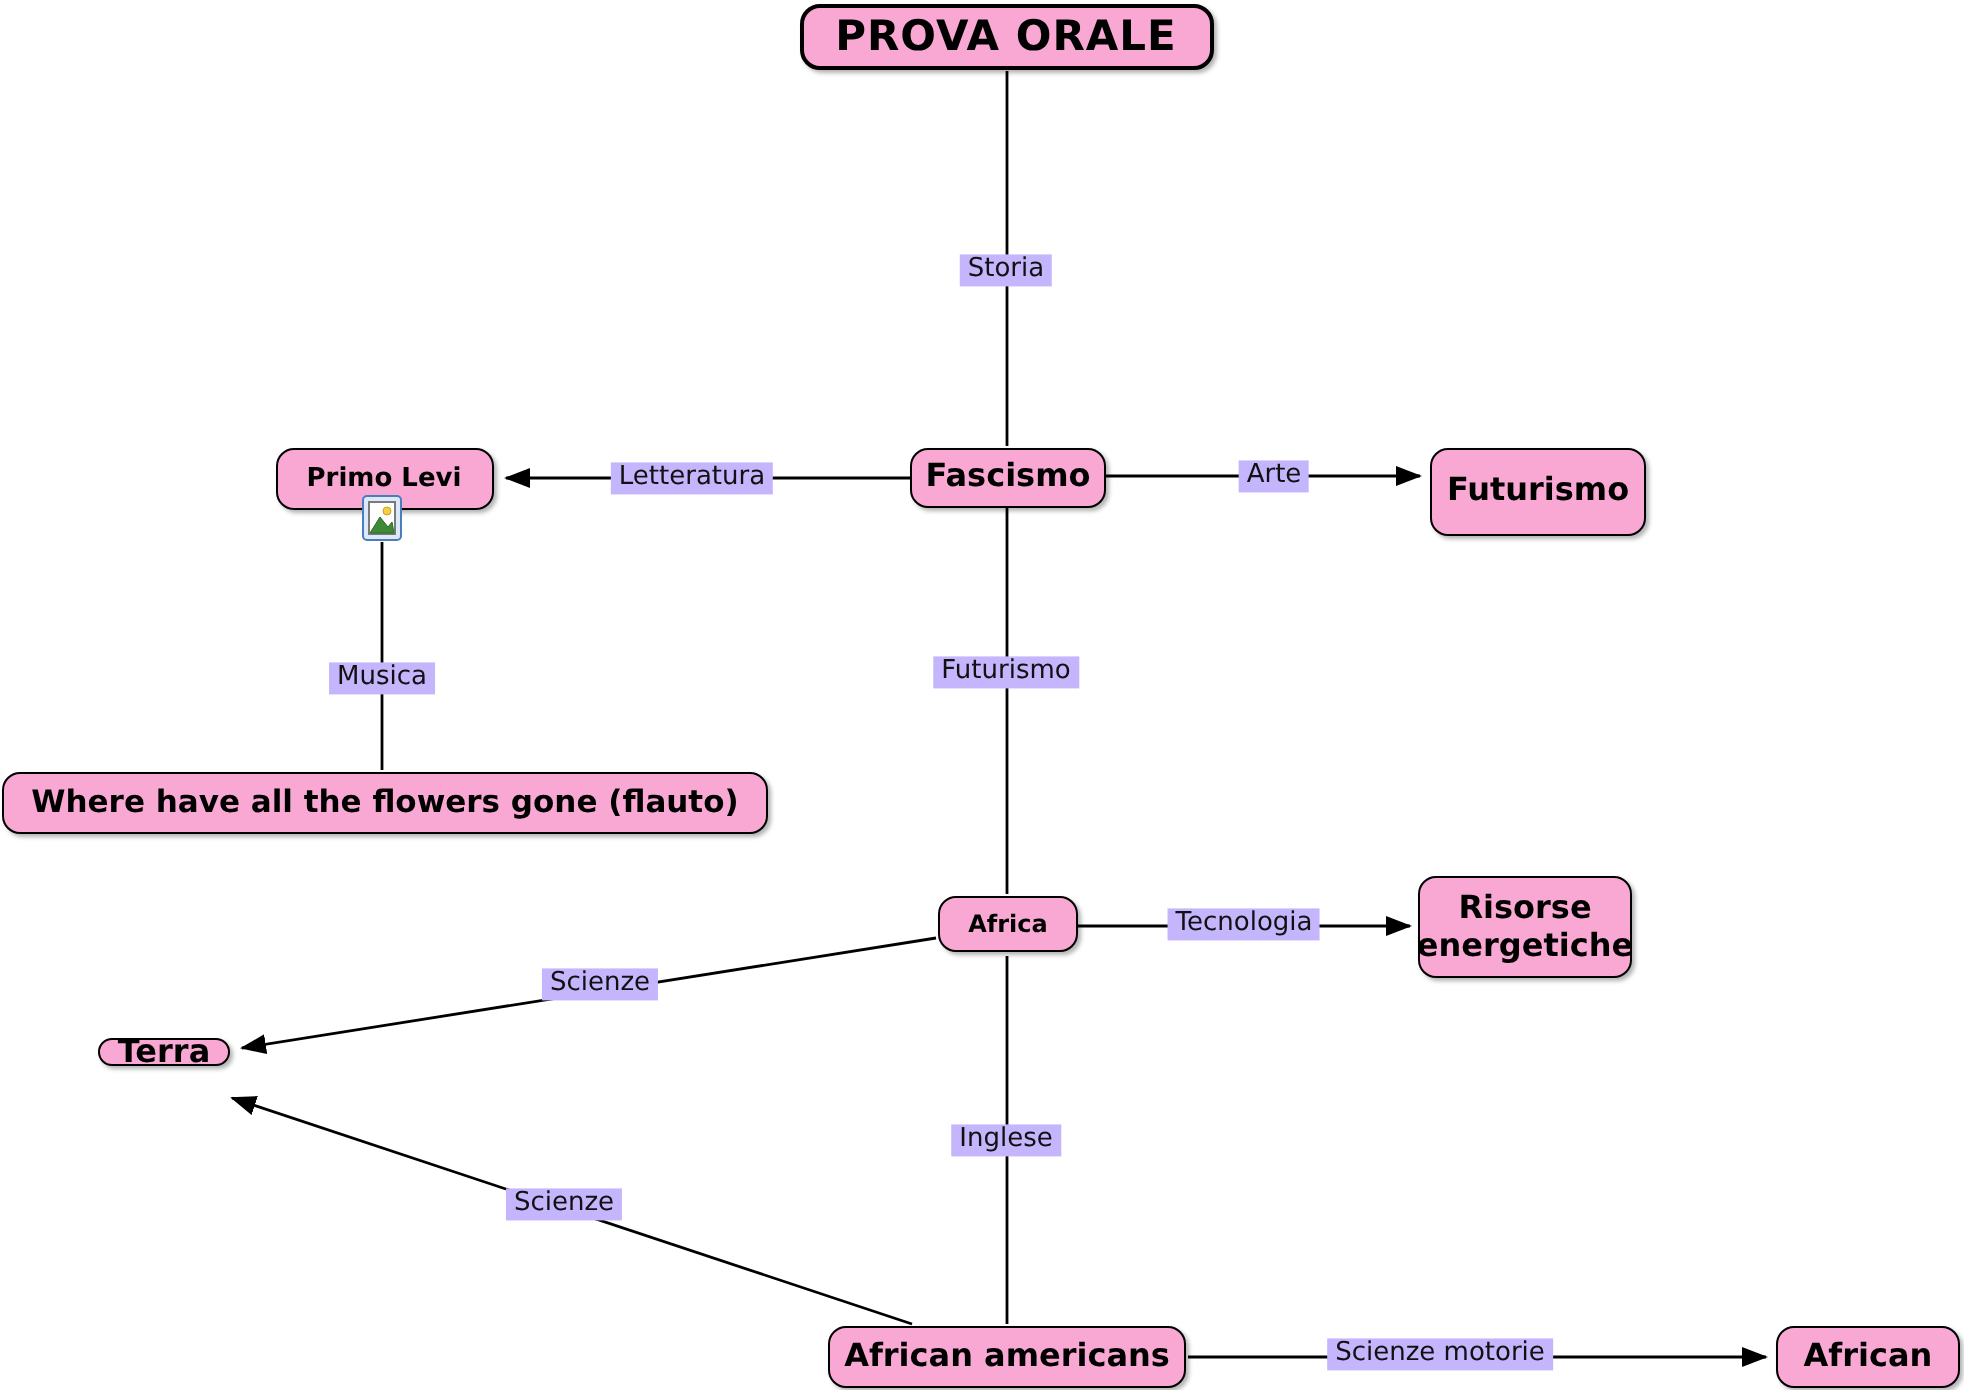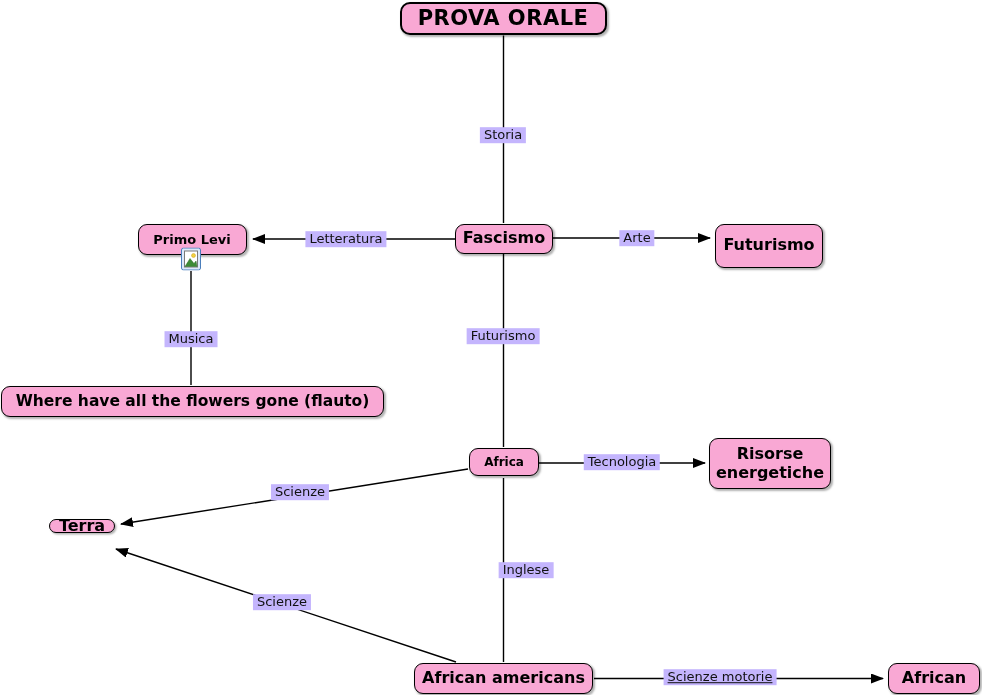--- a/index.html
+++ b/index.html
@@ -48,32 +48,32 @@
       </g>
   </svg>
   <div id="labels-layer">
       <div class="link-label" style="left: 503px; top: 135px;">Storia</div>
       <div class="link-label" style="left: 346px; top: 239px;">Letteratura</div>
       <div class="link-label" style="left: 637px; top: 238px;">Arte</div>
       <div class="link-label" style="left: 503px; top: 336px;">Futurismo</div>
       <div class="link-label" style="left: 191px; top: 339px;">Musica</div>
       <div class="link-label" style="left: 622px; top: 462px;">Tecnologia</div>
       <div class="link-label" style="left: 300px; top: 492px;">Scienze</div>
-      <div class="link-label" style="left: 526px; top: 570px;">Inglese</div>
+      <div class="link-label" style="left: 503px; top: 570px;">Inglese</div>
       <div class="link-label" style="left: 282px; top: 602px;">Scienze</div>
-      <div class="link-label" style="left: 720px; top: 677px; text-decoration: underline;">Scienze motorie</div>
+      <div class="link-label" style="left: 720px; top: 677px;">Scienze motorie</div>
     </div>
   <div id="nodes-layer">
       <div class="node title-node" style="left: 399.5px; top: 2px; width: 207px; height: 33px; font-size: 21px;">PROVA ORALE</div>
       <div class="node" style="left: 455px; top: 223.5px; width: 98px; height: 30px; font-size: 16px; text-align: center;">Fascismo</div>
       <div class="node" style="left: 137.5px; top: 224px; width: 109px; height: 31px; font-size: 13px;">Primo Levi</div>
       <div class="node" style="left: 715px; top: 223.5px; width: 108px; height: 44px; font-size: 16px;">Futurismo</div>
       <div class="node" style="left: 1px; top: 385.5px; width: 383px; height: 31px; font-size: 15.5px;">Where have all the flowers gone (flauto)</div>
       <div class="node" style="left: 469px; top: 448px; width: 70px; height: 28px; font-size: 12px;">Africa</div>
-      <div class="node" style="left: 709px; top: 438px; width: 122px; height: 51px; font-size: 16px;">Risorse
+      <div class="node" style="left: 709px; top: 438px; width: 107px; height: 51px; font-size: 16px;">Risorse
 energetiche</div>
       <div class="node" style="left: 49px; top: 519px; width: 66px; height: 14px; font-size: 16px;">Terra</div>
       <div class="node" style="left: 414px; top: 663px; width: 179px; height: 31px; font-size: 16px;">African americans</div>
       <div class="node" style="left: 888px; top: 663px; width: 92px; height: 31px; font-size: 16px;">African</div>
     </div>
   <div id="icons-layer">
       <div class="resource-icon" style="left: 191px; top: 259px;">
     <svg width="20" height="23" viewBox="0 0 20 23">
       <rect x="0.5" y="0.5" width="19" height="22" rx="2" fill="#dce9fb" stroke="#4a7ebb"></rect>
       <rect x="3.5" y="3.5" width="13" height="16" fill="#ffffff" stroke="#7a7a7a"></rect>

